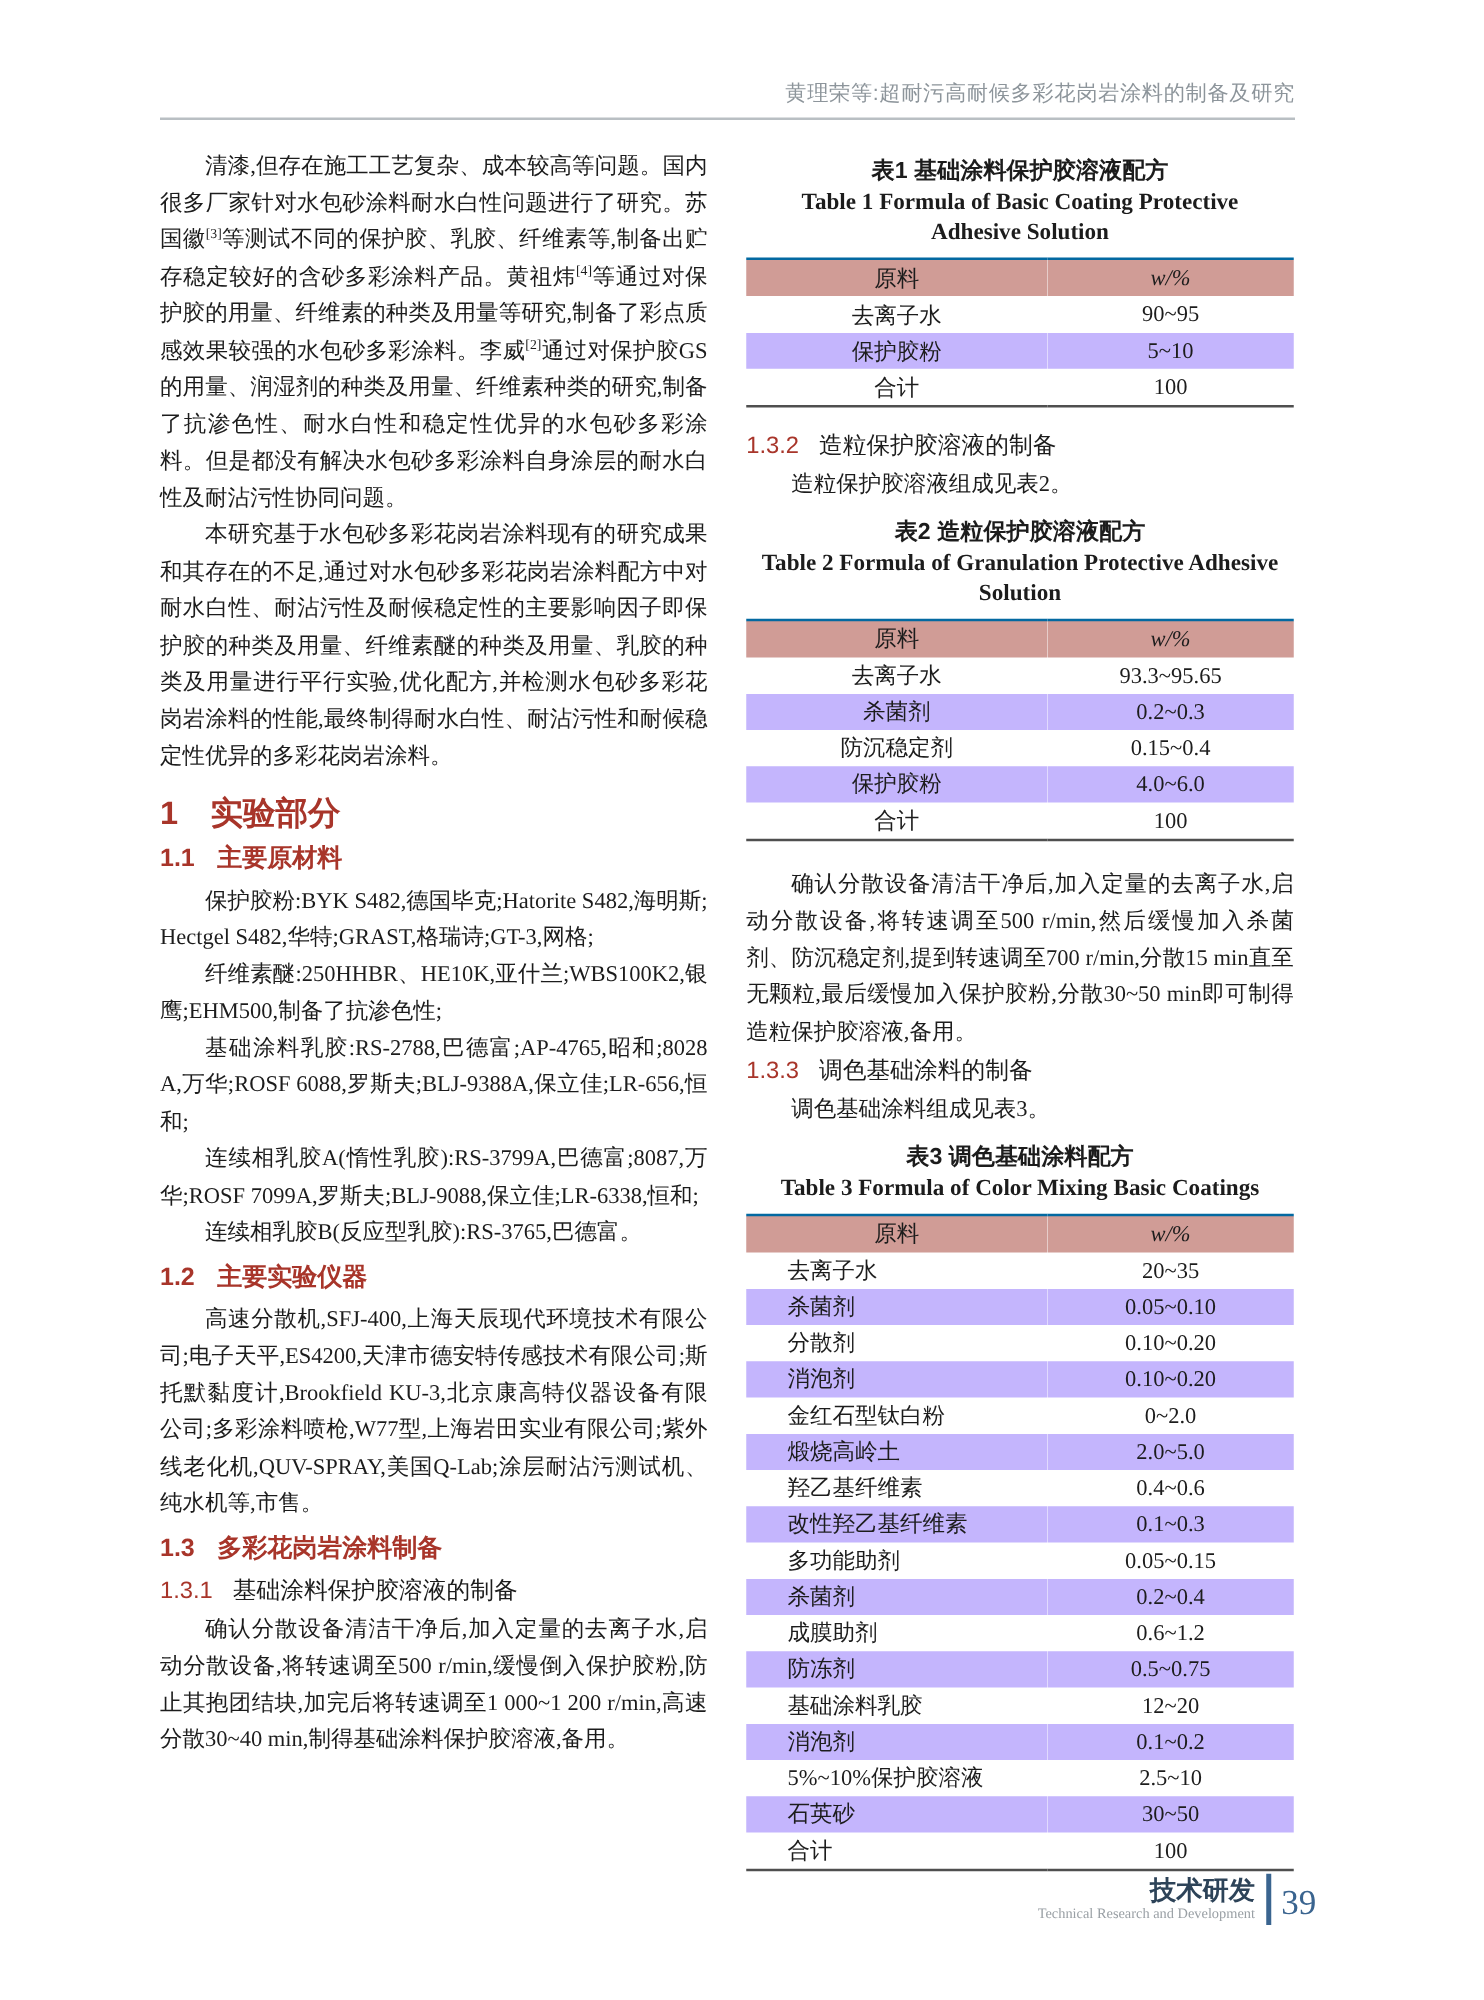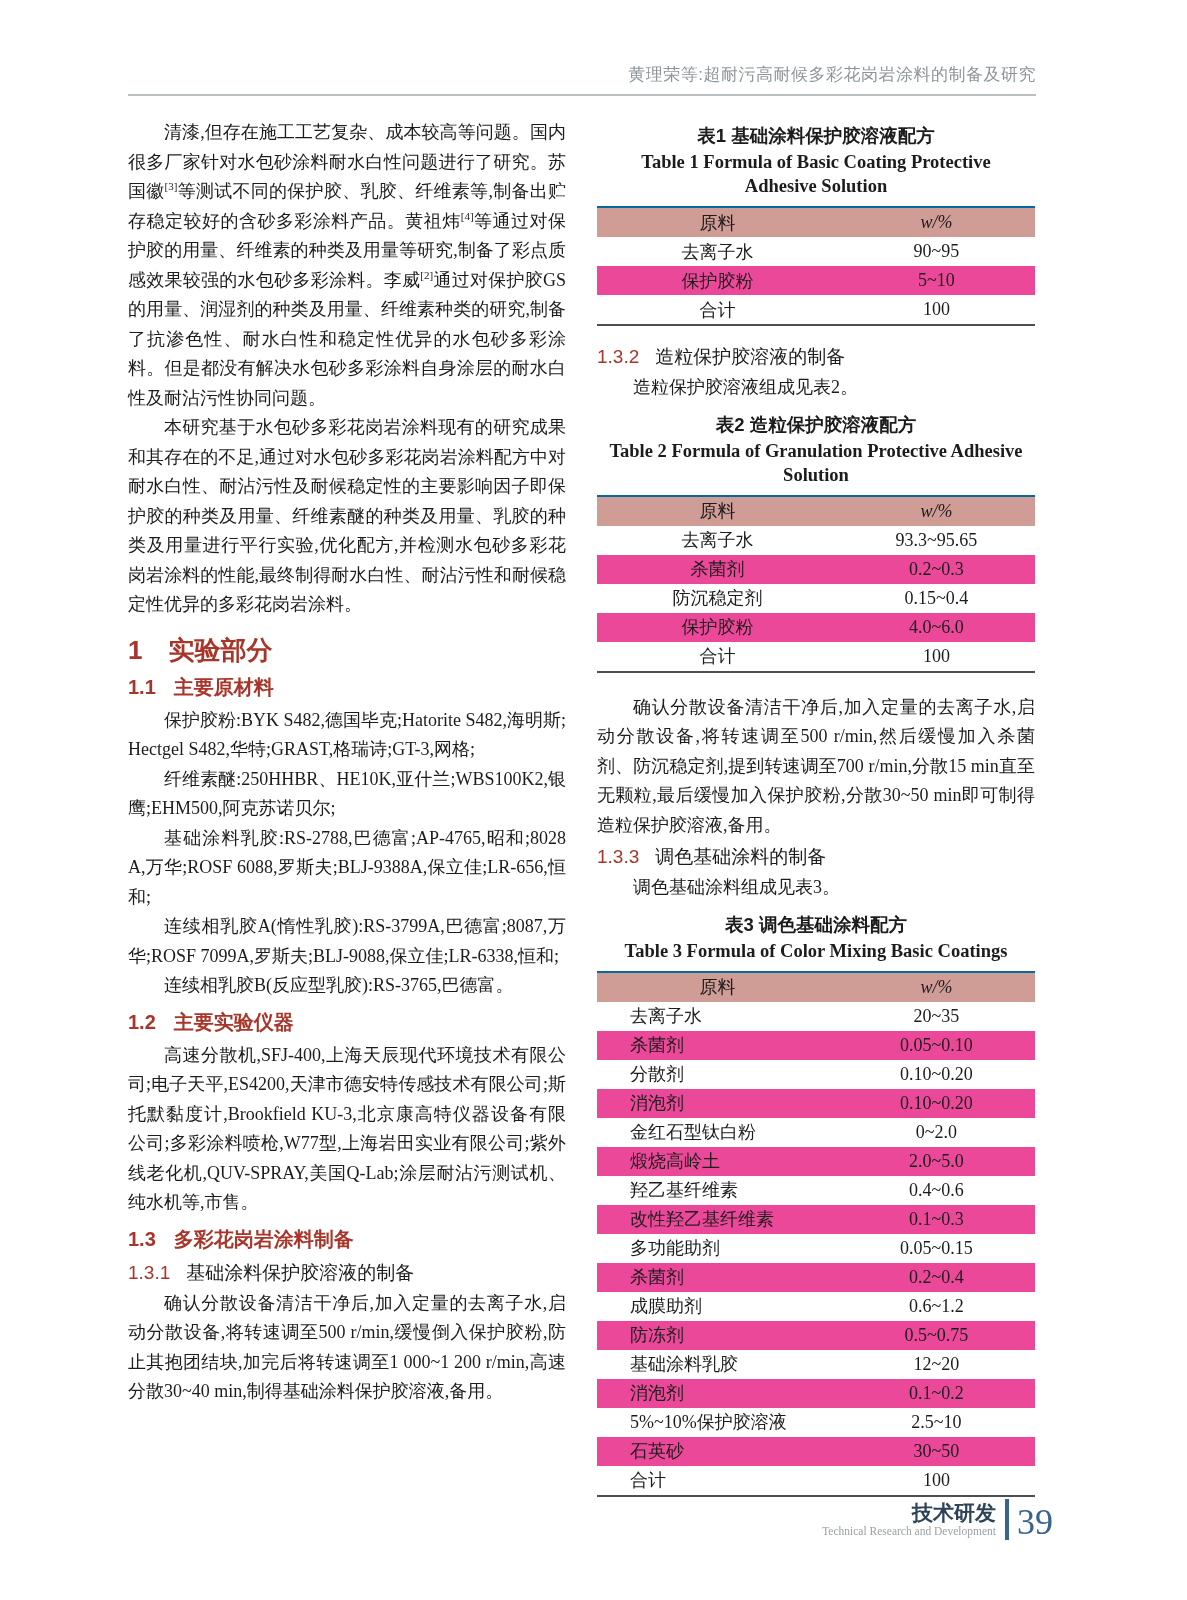--- a/index.html
+++ b/index.html
@@ -58,36 +58,36 @@
   
   table.data-table {
     width:100%; border-collapse:collapse; table-layout:fixed;
     border-top:2px solid #0369a1; border-bottom:2px solid #4f4f4f;
     font-size:18px;
   }
   table.data-table th, table.data-table td {
     height:29px; padding:0; font-weight:normal; overflow:hidden; white-space:nowrap;
   }
   table.data-table thead tr { background:#d09c96; }
-  table.data-table tbody tr.alt { background:#ec4899; }
+  table.data-table tbody tr.alt { background:#c4b5fd; }
   table.data-table th:first-child, table.data-table td:first-child { width:55%; text-align:center; }
   table.data-table th:last-child,  table.data-table td:last-child  { text-align:center; }
   table.data-table th.wcol { font-style:italic; font-family:"Liberation Serif","DejaVu Serif",serif; }
   table.data-table.left-items td:first-child { text-align:left; padding-left:33px; }
 
   
   .page-footer { position:absolute; top:1496px; right:134px; display:flex; align-items:center; }
   .footer-text { text-align:right; }
   .footer-zh {
     font-family:"Liberation Sans","DejaVu Sans",sans-serif; font-weight:bold;
     font-size:21px; color:#2d4358; line-height:23px;text-align:right;
   }
   .footer-en { font-size:11.5px; color:#9aa0a5; line-height:15px; font-family:"Liberation Serif",serif; }
   .footer-bar { width:4px; height:41px; background:#3a648f; margin:0 8px 0 9px; }
-  .page-num { font-size:36px; color:#3a648f; line-height:41px; padding-top:6px; }
+  .page-num { font-size:28px; color:#3a648f; line-height:41px; padding-top:6px; }
 </style>
 </head>
 <body>
 
 <div class="page">
   <div class="content">
 
     <div class="running-head">黄理荣等:超耐污高耐候多彩花岗岩涂料的制备及研究</div>
     <div class="head-rule"></div>
 
@@ -99,21 +99,21 @@
 
         <h1 class="sec">
           <span class="num">1</span><span class="ht">实验部分</span>
         </h1>
 
         <h2 class="sec">
           <span class="num">1.1</span><span class="ht">主要原材料</span>
         </h2>
 
         <p class="body-text">保护胶粉:BYK S482,德国毕克;Hatorite S482,海明斯;Hectgel S482,华特;GRAST,格瑞诗;GT-3,网格;</p>
-        <p class="body-text">纤维素醚:250HHBR、HE10K,亚什兰;WBS100K2,银鹰;EHM500,阿克苏诺贝尔;</p>
+        <p class="body-text">纤维素醚:250HHBR、HE10K,亚什兰;WBS100K2,银鹰;EHM500,制备了抗渗色性;</p>
         <p class="body-text">基础涂料乳胶:RS-2788,巴德富;AP-4765,昭和;8028A,万华;ROSF 6088,罗斯夫;BLJ-9388A,保立佳;LR-656,恒和;</p>
         <p class="body-text">连续相乳胶A(惰性乳胶):RS-3799A,巴德富;8087,万华;ROSF 7099A,罗斯夫;BLJ-9088,保立佳;LR-6338,恒和;</p>
         <p class="body-text">连续相乳胶B(反应型乳胶):RS-3765,巴德富。</p>
 
         <h2 class="sec">
           <span class="num">1.2</span><span class="ht">主要实验仪器</span>
         </h2>
 
         <p class="body-text">高速分散机,SFJ-400,上海天辰现代环境技术有限公司;电子天平,ES4200,天津市德安特传感技术有限公司;斯托默黏度计,Brookfield KU-3,北京康高特仪器设备有限公司;多彩涂料喷枪,W77型,上海岩田实业有限公司;紫外线老化机,QUV-SPRAY,美国Q-Lab;涂层耐沾污测试机、纯水机等,市售。</p>
 

